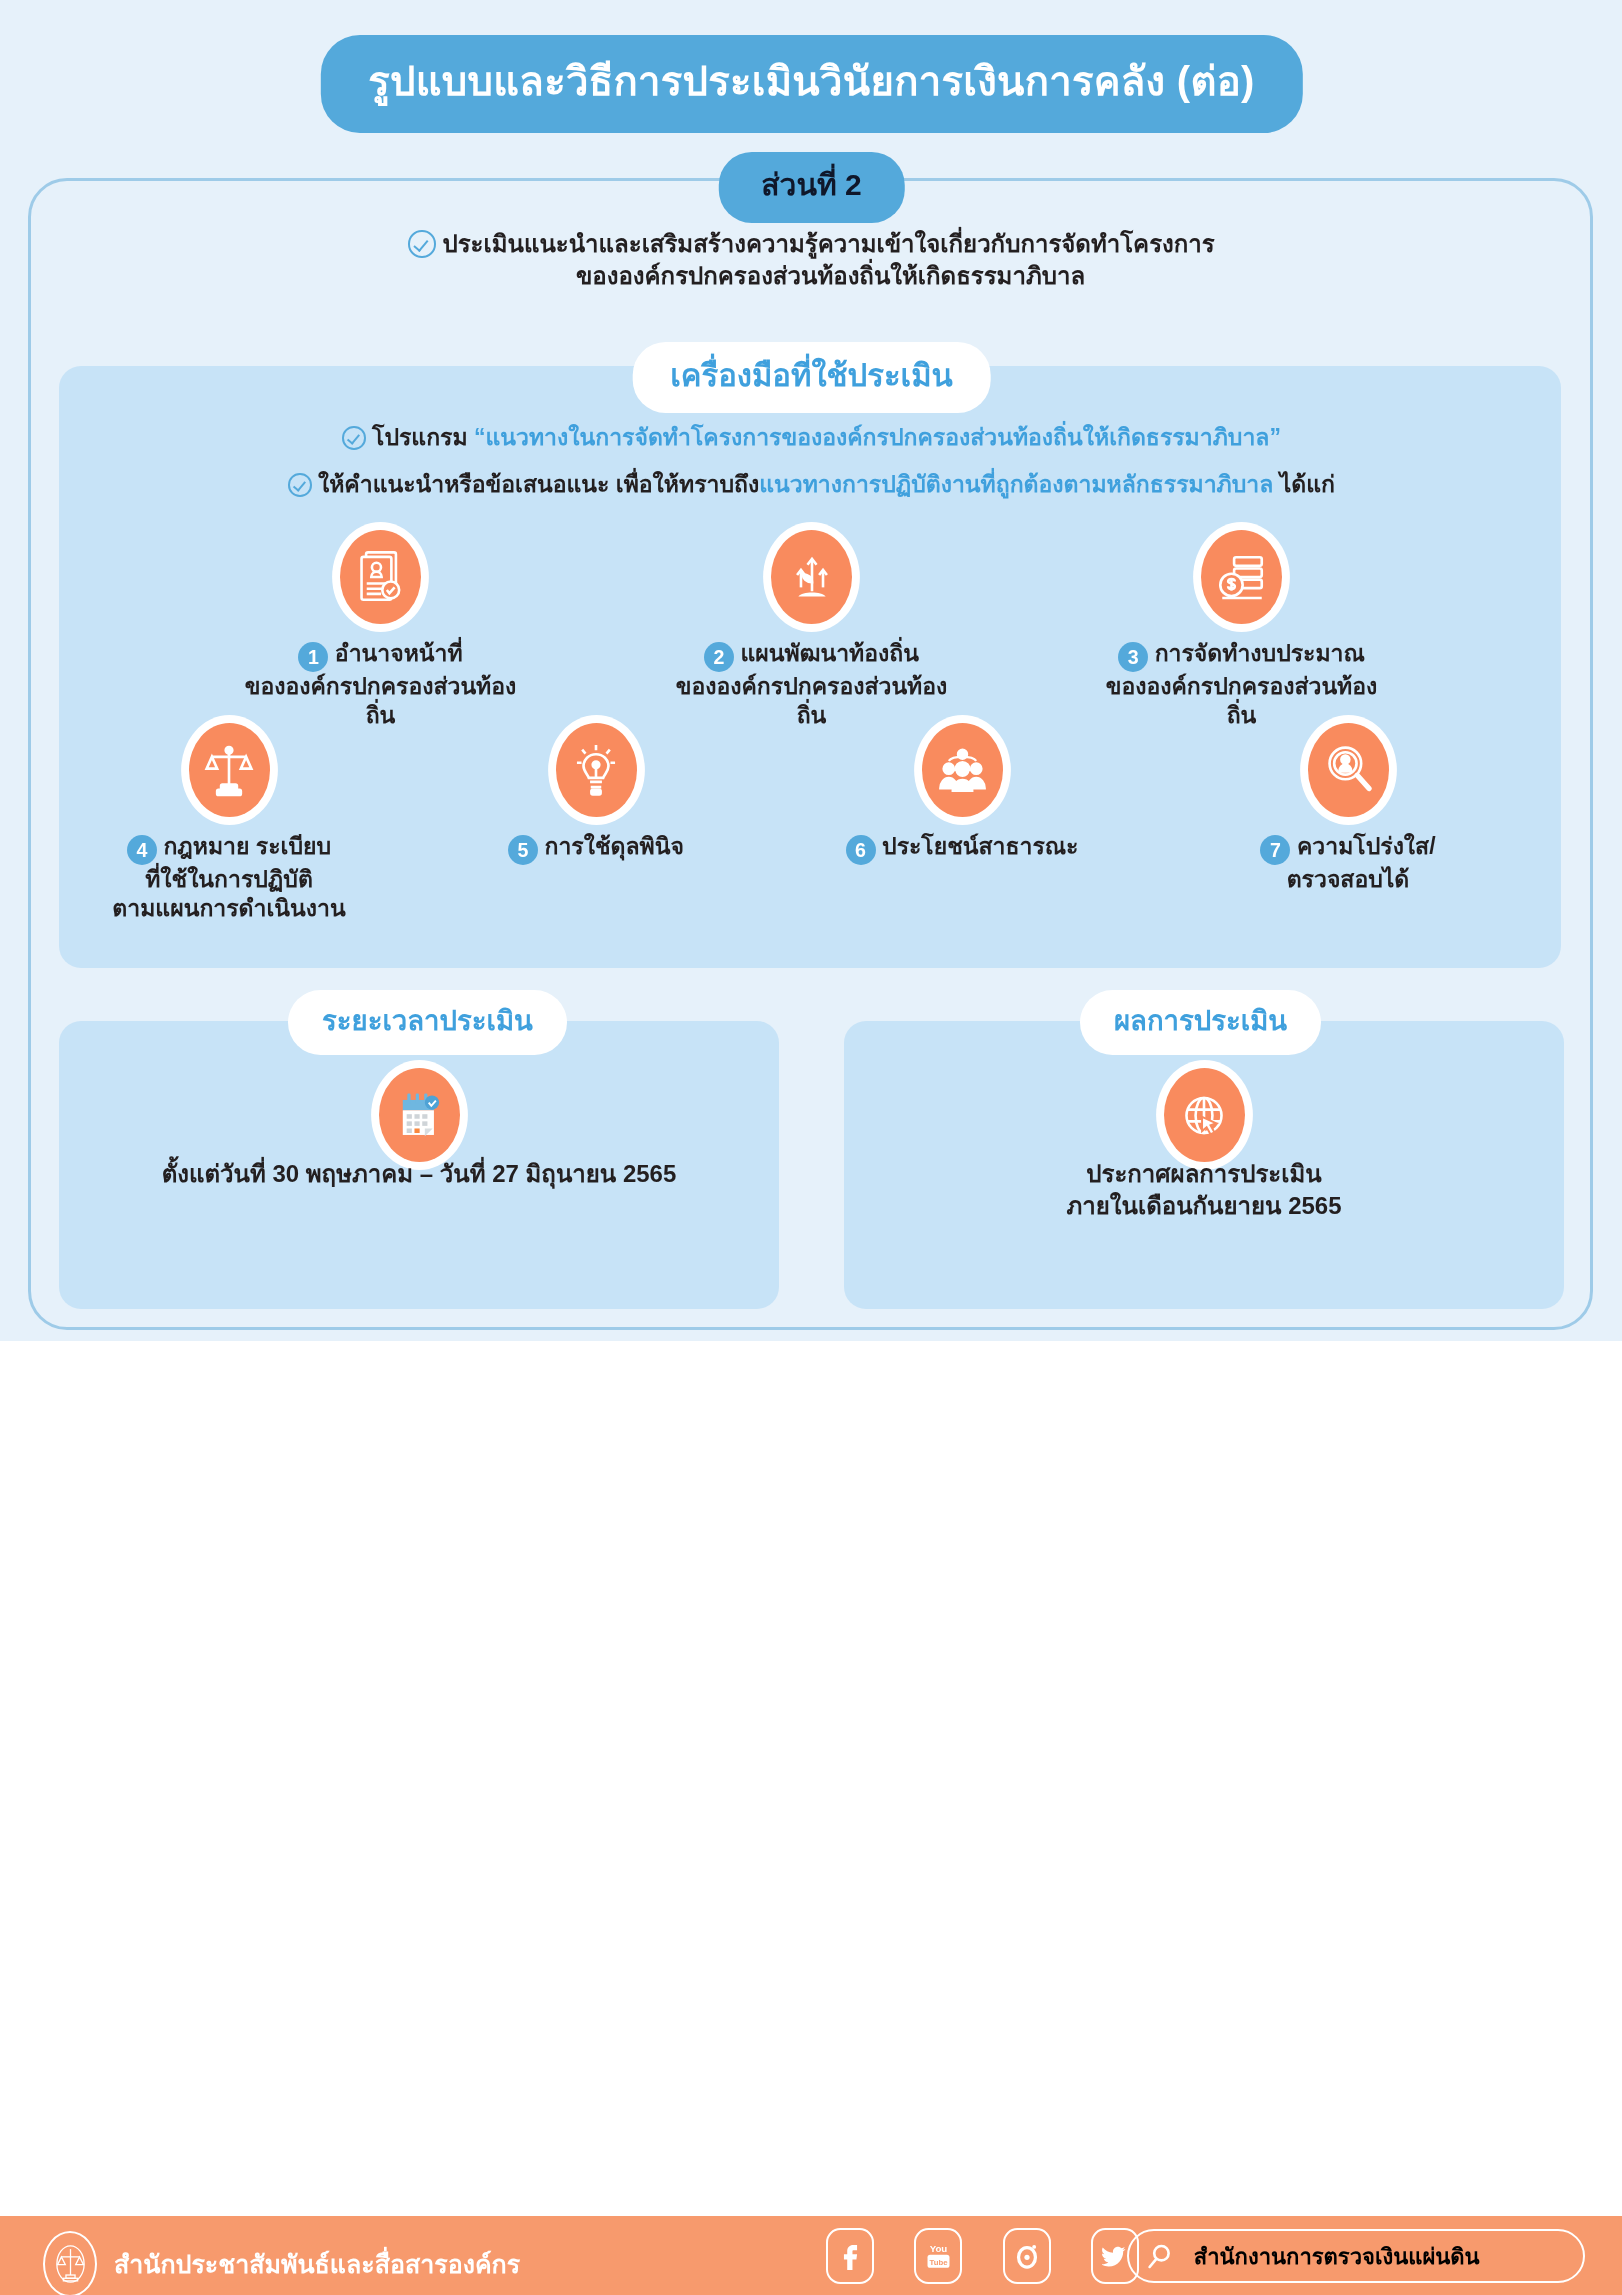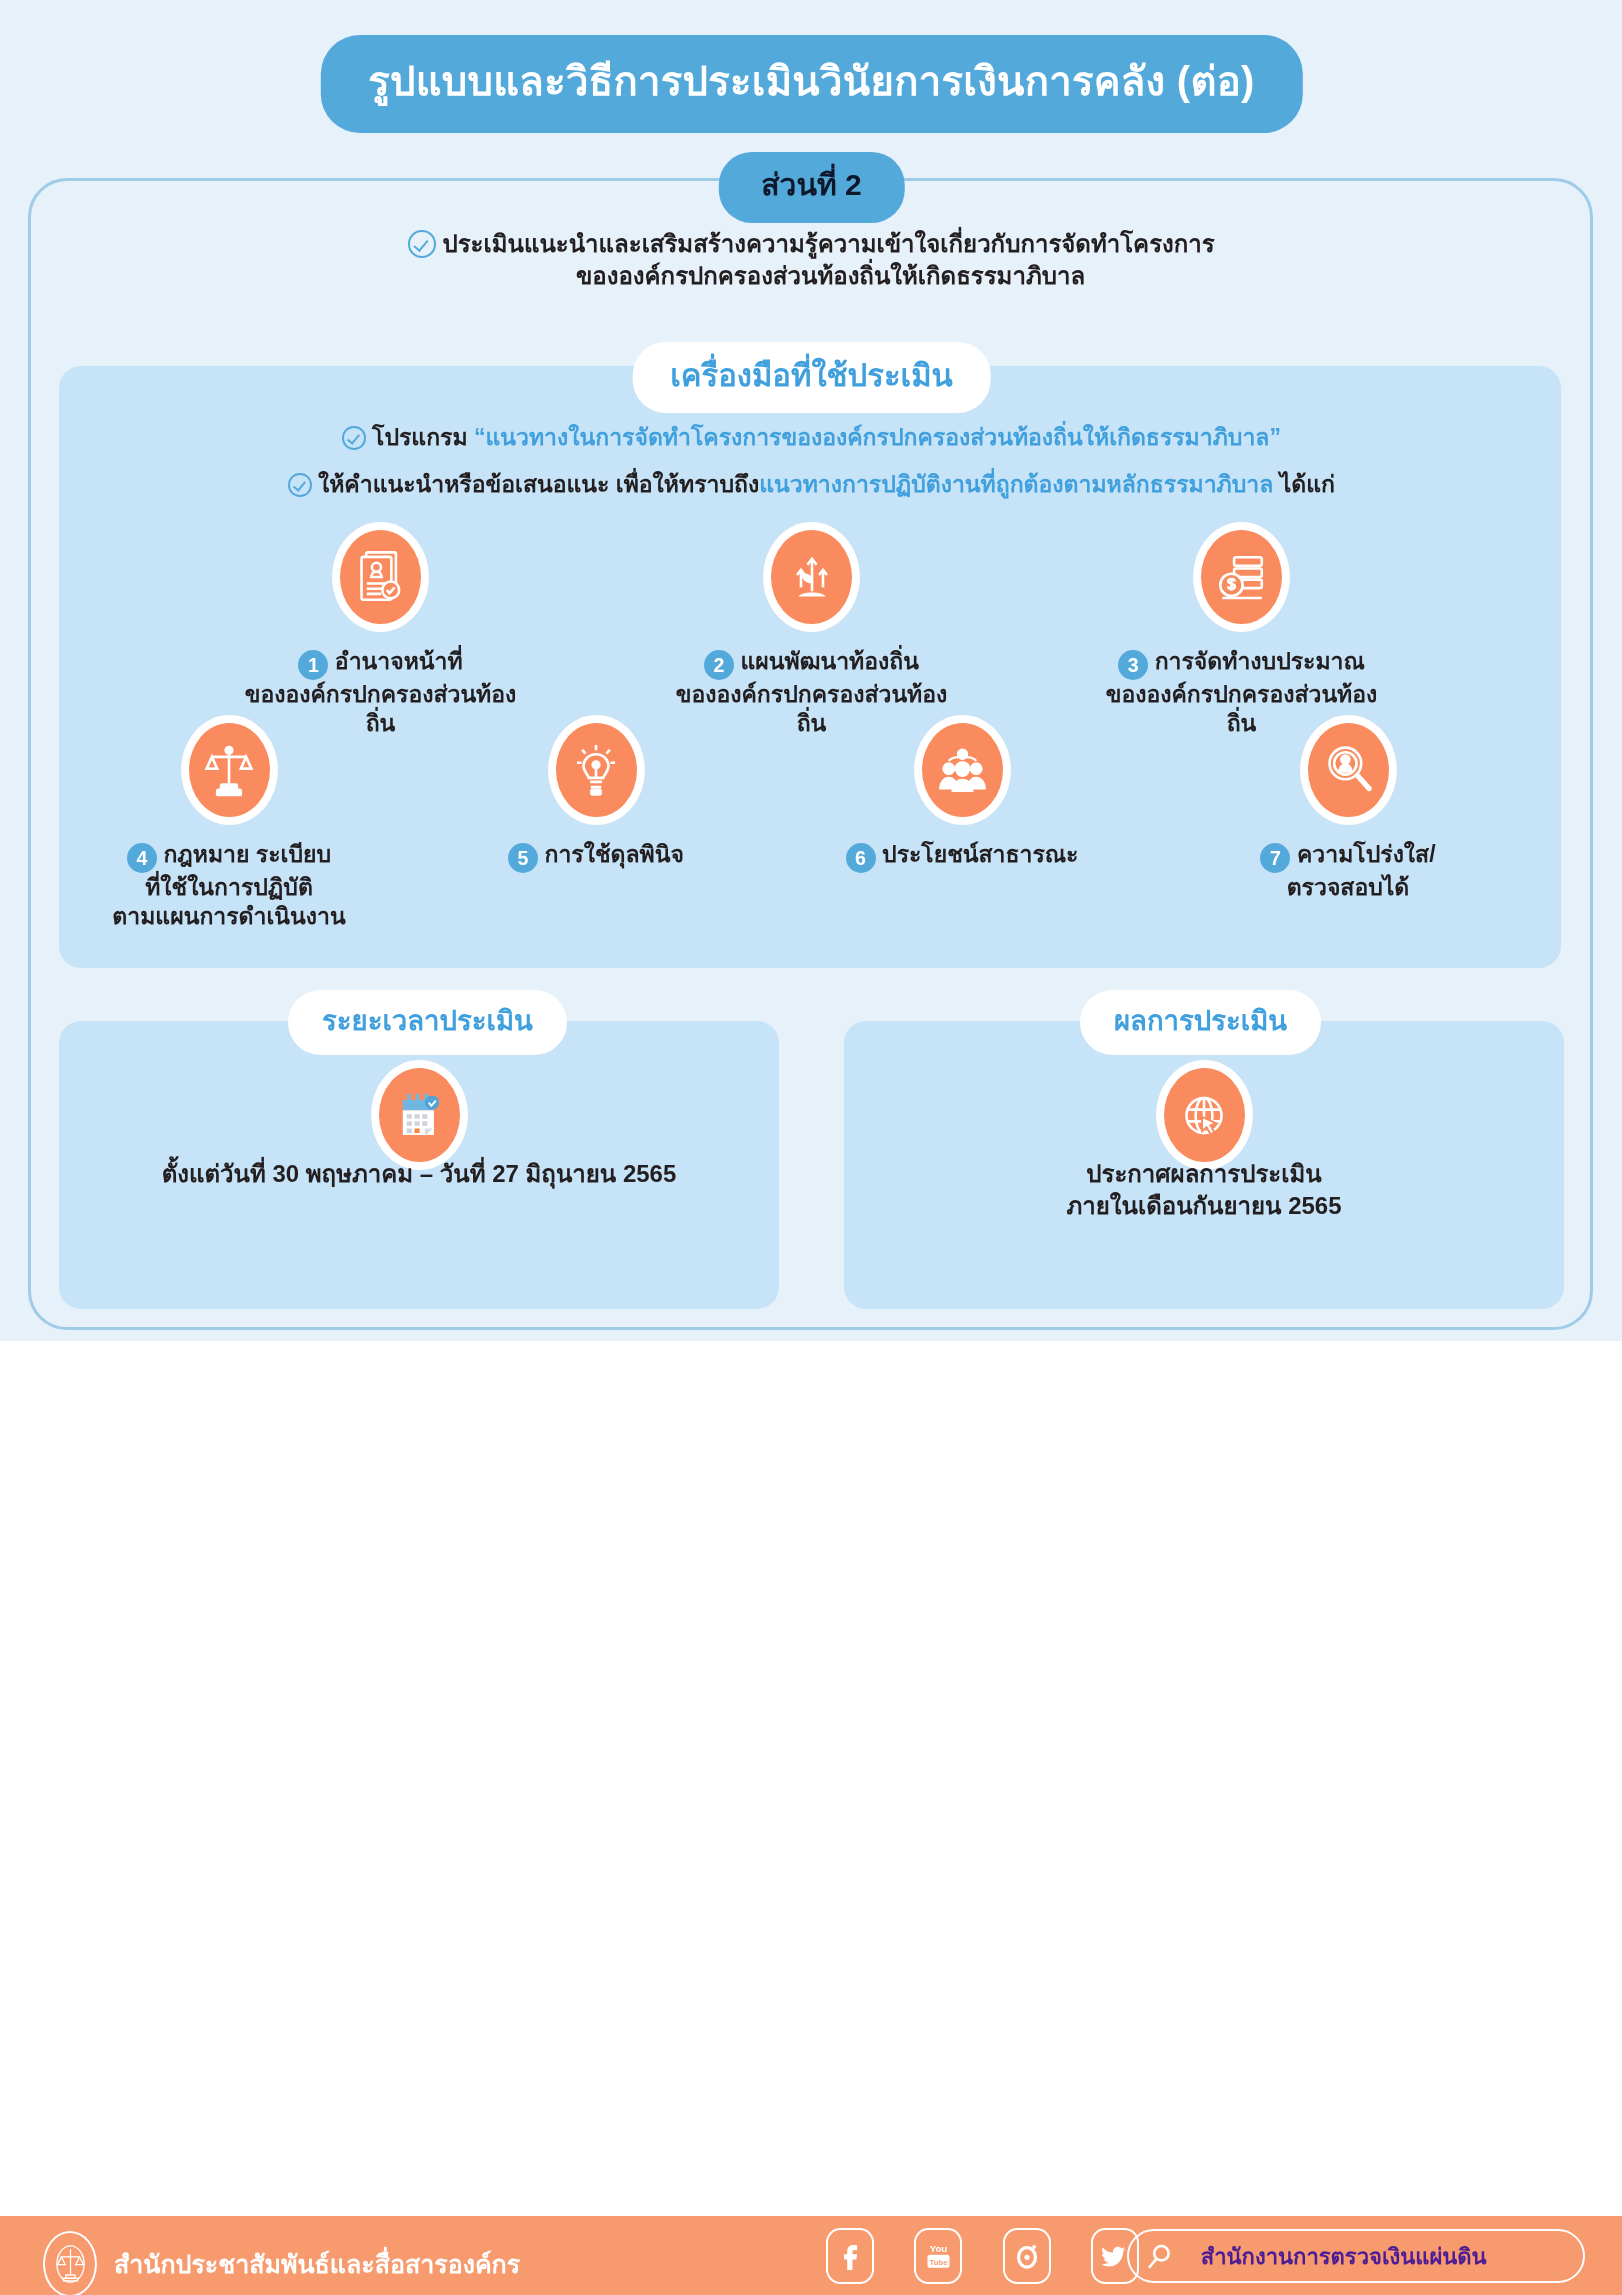--- a/index.html
+++ b/index.html
@@ -83,21 +83,21 @@
   .oc svg{display:block;}
 
   .row1{position:absolute;left:0;right:0;top:530px;height:170px;}
   .row2{position:absolute;left:0;right:0;top:723px;height:196px;}
   .cell{position:absolute;text-align:center;}
   .num{
     display:inline-block;width:30px;height:30px;border-radius:50%;
     background:#54a9db;color:#fff;font-size:19.6px;font-weight:bold;
     line-height:30px;text-align:center;vertical-align:-3.3px;margin-right:6.5px;
   }
-  .lbl{font-size:23px;font-weight:bold;color:#231f20;line-height:1.26;margin-top:23px;}
+  .lbl{font-size:23px;font-weight:bold;color:#231f20;line-height:1.26;margin-top:15px;}
 
   
   .half-card{
     position:absolute;top:1021px;width:720px;height:288px;
     background:#c7e3f7;border-radius:22px;
   }
   .half-card.left{left:59px;}
   .half-card.right{left:844px;}
   .half-pill{
     position:absolute;top:990px;background:#fff;color:#3fa0dd;border-radius:33px;
@@ -118,21 +118,21 @@
   }
   .seal{width:50px;height:62px;margin-left:43px;border:2px solid #fff;border-radius:50%;
         display:flex;align-items:center;justify-content:center;}
   .footer-org{color:#fff;font-size:25px;font-weight:bold;margin-left:17px;white-space:nowrap;}
   .socials{position:absolute;left:800px;top:11.8px;display:flex;gap:14.4px;align-items:center;}
   .sbtn{width:48px;height:56px;border:2.6px solid #fff;border-radius:14.4px;
         display:flex;align-items:center;justify-content:center;box-sizing:border-box;margin-left:26px;}
   .searchpill{
     position:absolute;left:1127px;top:13px;height:54px;width:458px;
     border:2.6px solid #fff;border-radius:27.5px;box-sizing:border-box;
-    display:flex;align-items:center;gap:26px;padding-left:18.3px;color:#4c1d95;
+    display:flex;align-items:center;gap:19px;padding-left:18.3px;color:#000000;
     font-size:22px;font-weight:bold;white-space:nowrap;
   }
 </style>
 </head>
 <body>
 
 <div class="page">
 
   <div class="top-zone">
 

